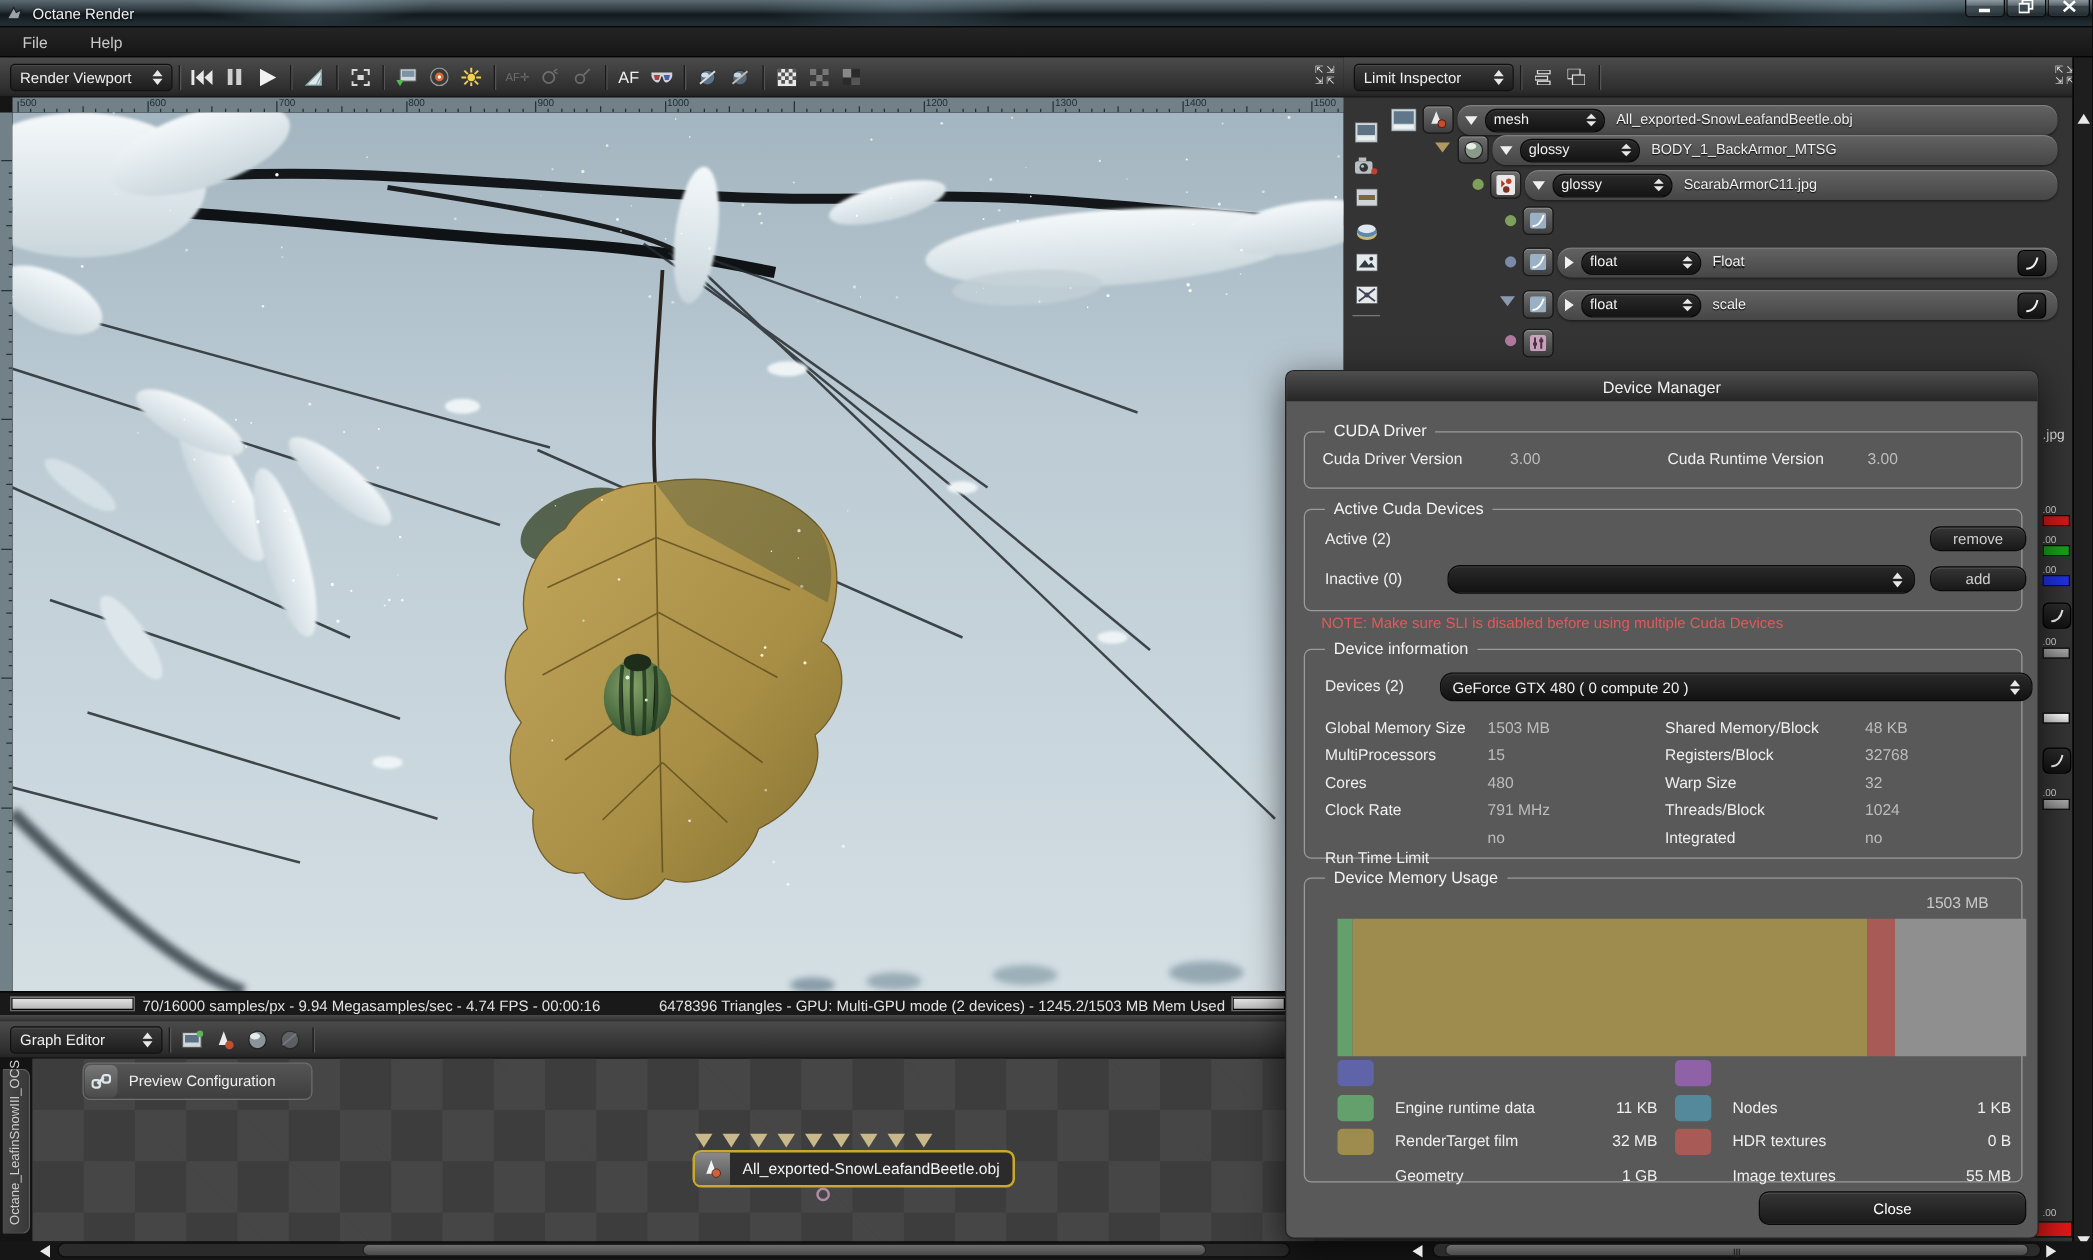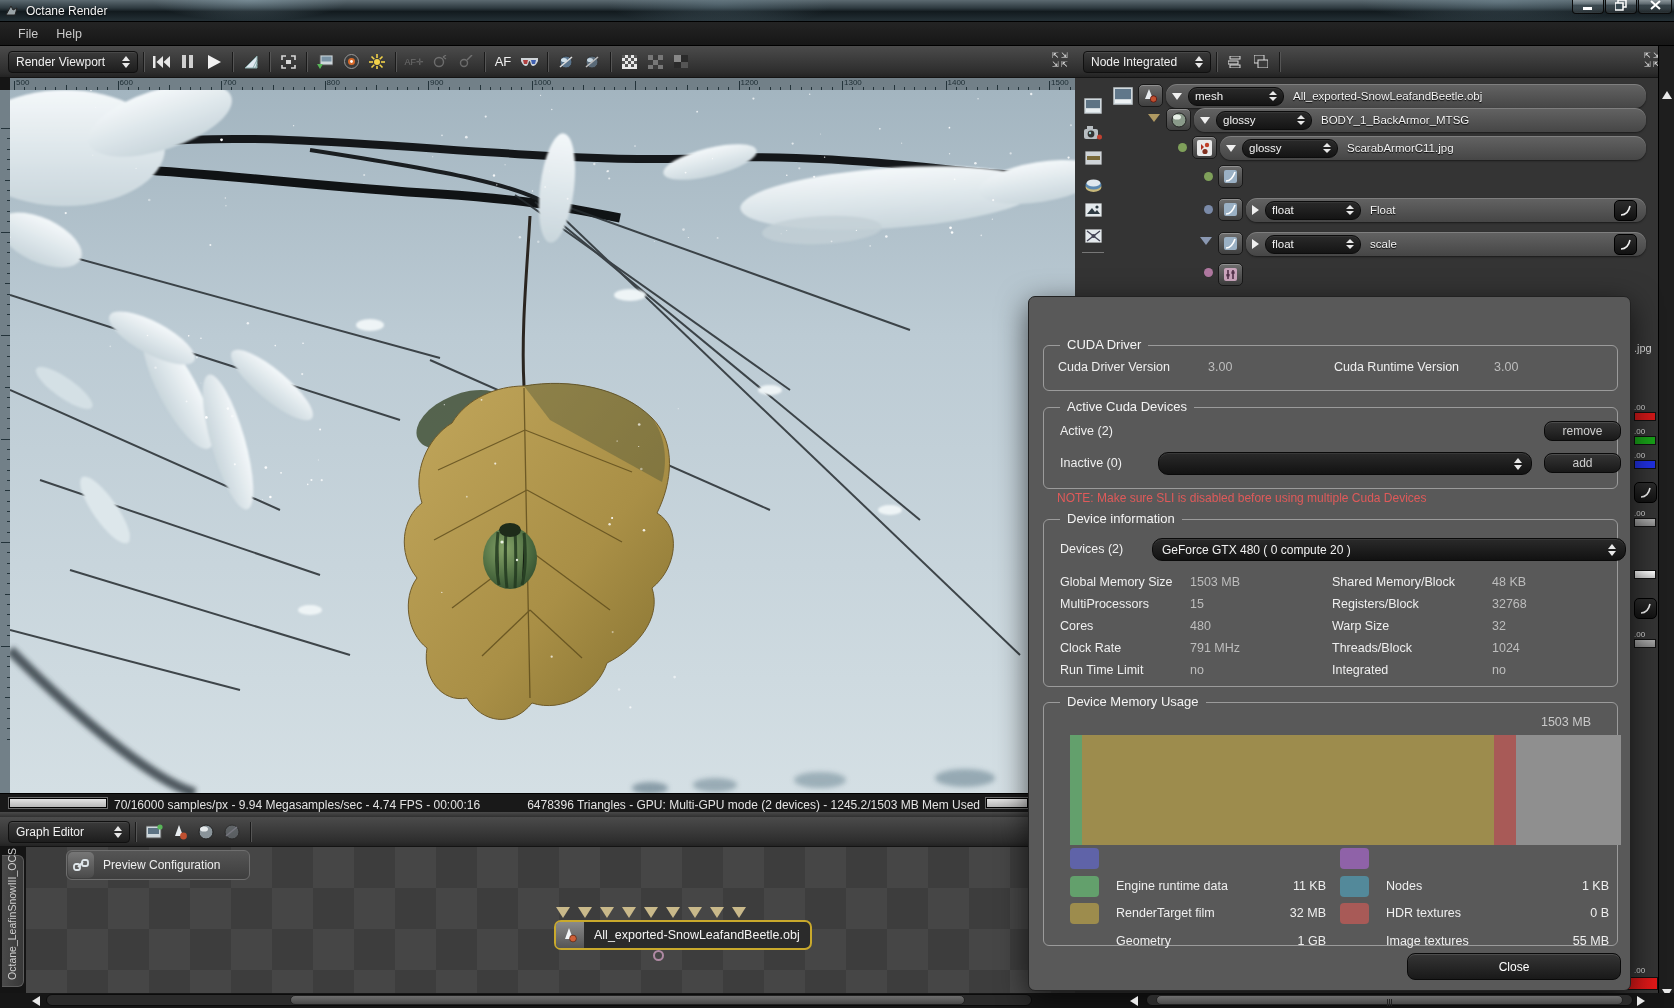--- a/index.html
+++ b/index.html
@@ -13,21 +13,21 @@
       radial-gradient(140px 30px at 250px 0px,rgba(170,200,215,.35),transparent 70%),
       radial-gradient(160px 34px at 720px 4px,rgba(120,150,165,.30),transparent 70%),
       radial-gradient(200px 30px at 1500px 2px,rgba(130,160,175,.35),transparent 70%),
       linear-gradient(180deg,#5c6a71 0%,#2e3a40 38%,#121a1e 55%,#243036 100%);
     display:flex;align-items:center;border-bottom:1px solid #000;}
   #title-text{color:#f2f2f2;font-size:12px;margin-left:6px;text-shadow:0 1px 2px #000;}
   .win-btn{height:17px;margin-top:-3px;border:1px solid #0a0a0a;border-top:none;
     background:linear-gradient(180deg,rgba(255,255,255,.42),rgba(255,255,255,.12) 45%,rgba(30,40,45,.25) 50%,rgba(255,255,255,.10));
     border-radius:0 0 4px 4px;display:flex;align-items:center;justify-content:center;}
   #btn-min{left:1572px;top:0;width:32px;} #btn-restore{left:1605px;top:0;width:32px;} #btn-close{left:1638px;top:0;width:34px;}
-  #menubar{left:0;top:22px;width:1674px;height:24px;background:linear-gradient(180deg,#242424,#161616);display:flex;align-items:center;gap:10px;padding-left:14px;border-bottom:1px solid #000;}
+  #menubar{left:0;top:22px;width:1674px;height:24px;background:linear-gradient(180deg,#242424,#161616);display:flex;align-items:center;gap:26px;padding-left:14px;border-bottom:1px solid #000;}
   .menu-item{color:#c9c9c9;font-size:12.5px;padding:2px 4px;}
 
   
   .panel-toolbar{background:linear-gradient(180deg,#4b4b4b,#2d2d2d 85%,#232323);border-bottom:1px solid #141414;display:flex;align-items:center;}
   .dd{background:linear-gradient(180deg,#3a3a3a,#1d1d1d);border:1px solid #101010;border-radius:4px;color:#f0f0f0;
     display:flex;align-items:center;justify-content:space-between;padding:0 7px;height:22px;box-shadow:inset 0 1px 0 rgba(255,255,255,.08);}
   .dd-arrows{display:flex;flex-direction:column;gap:2px;margin-left:8px;}
   .tri-u{width:0;height:0;border-left:4px solid transparent;border-right:4px solid transparent;border-bottom:5px solid #e8e8e8;}
   .tri-d{width:0;height:0;border-left:4px solid transparent;border-right:4px solid transparent;border-top:5px solid #e8e8e8;}
   .tb-sep{width:1px;height:20px;background:#1a1a1a;box-shadow:1px 0 0 #555;margin:0 5px;}
@@ -729,21 +729,21 @@
     <span class="pbar" style="left:8px;width:100px"></span>
     <span class="status-text" style="left:114px">70/16000 samples/px - 9.94 Megasamples/sec - 4.74 FPS - 00:00:16</span>
     <span class="status-text" style="right:95px">6478396 Triangles - GPU: Multi-GPU mode (2 devices) - 1245.2/1503 MB Mem Used</span>
     <span class="pbar" style="left:985px;width:44px"></span>
   </div>
   <div id="vp-sep" class="abs"></div>
 
   <div id="inspector" class="abs"></div>
   <div id="ni-toolbar" class="abs panel-toolbar">
     <div class="dd" style="width:128px;margin-left:8px">
-      <span>Node Integrated</span>
+      <span>Limit Inspector</span>
       <span class="dd-arrows">
           <span class="tri-u"></span>
           <span class="tri-d"></span>
         </span>
     </div>
     <span class="tb-sep"></span>
     <span class="tb-icon">
         <svg width="14" height="12">
           <rect x="2" y="0" width="10" height="3" fill="none" stroke="#ddd"></rect>
           <rect x="0" y="5" width="10" height="3" fill="none" stroke="#ddd"></rect>
@@ -1052,20 +1052,23 @@
   <span class="hs-track abs" style="left:46px;top:994px;width:986px;z-index:9"></span>
   <span class="hs-thumb abs" style="left:290px;top:995px;width:675px;z-index:9"></span>
   <span class="hs-arrow arr-l abs" style="left:1130px;top:996px;z-index:11"></span>
   <span class="hs-track abs" style="left:1146px;top:994px;width:487px;z-index:11"></span>
   <span class="hs-thumb abs" style="left:1156px;top:995px;width:467px;z-index:11">
       <span class="grip" style="left:230px"></span>
     </span>
   <span class="hs-arrow arr-r abs" style="left:1637px;top:996px;z-index:11"></span>
 
   <div id="dlg" class="abs">
+    <div id="dlg-title">
+        <span>Device Manager</span>
+      </div>
 
     <div class="grp" style="top:48px;height:46px">
       <span class="grp-label">CUDA Driver</span>
       <span class="dlg-label" style="left:14px;top:14px">Cuda Driver Version</span>
       <span class="dlg-value" style="left:164px;top:14px">3.00</span>
       <span class="dlg-label" style="left:290px;top:14px">Cuda Runtime Version</span>
       <span class="dlg-value" style="left:450px;top:14px">3.00</span>
     </div>
 
     <div class="grp" style="top:110px;height:82px">
@@ -1109,21 +1112,21 @@
         <span class="dlg-label" style="left: 288px; top: 77px;">Registers/Block</span>
         <span class="dlg-value" style="left: 448px; top: 77px;">32768</span>
         <span class="dlg-label" style="left: 16px; top: 99px;">Cores</span>
         <span class="dlg-value" style="left: 146px; top: 99px;">480</span>
         <span class="dlg-label" style="left: 288px; top: 99px;">Warp Size</span>
         <span class="dlg-value" style="left: 448px; top: 99px;">32</span>
         <span class="dlg-label" style="left: 16px; top: 121px;">Clock Rate</span>
         <span class="dlg-value" style="left: 146px; top: 121px;">791 MHz</span>
         <span class="dlg-label" style="left: 288px; top: 121px;">Threads/Block</span>
         <span class="dlg-value" style="left: 448px; top: 121px;">1024</span>
-        <span class="dlg-label" style="left: 16px; top: 143px;">Run Time Limit</span>
+        <span class="dlg-label" style="left: 16px; top: 159px;">Run Time Limit</span>
         <span class="dlg-value" style="left: 146px; top: 143px;">no</span>
         <span class="dlg-label" style="left: 288px; top: 143px;">Integrated</span>
         <span class="dlg-value" style="left: 448px; top: 143px;">no</span>
       </div>
 
     <div class="grp" style="top:405px;height:244px">
       <span class="grp-label">Device Memory Usage</span>
       <span id="mem-total">1503 MB</span>
       <div id="mem-bar">
           <div style="width: 2.2%; background: rgb(99, 160, 108);"></div>

